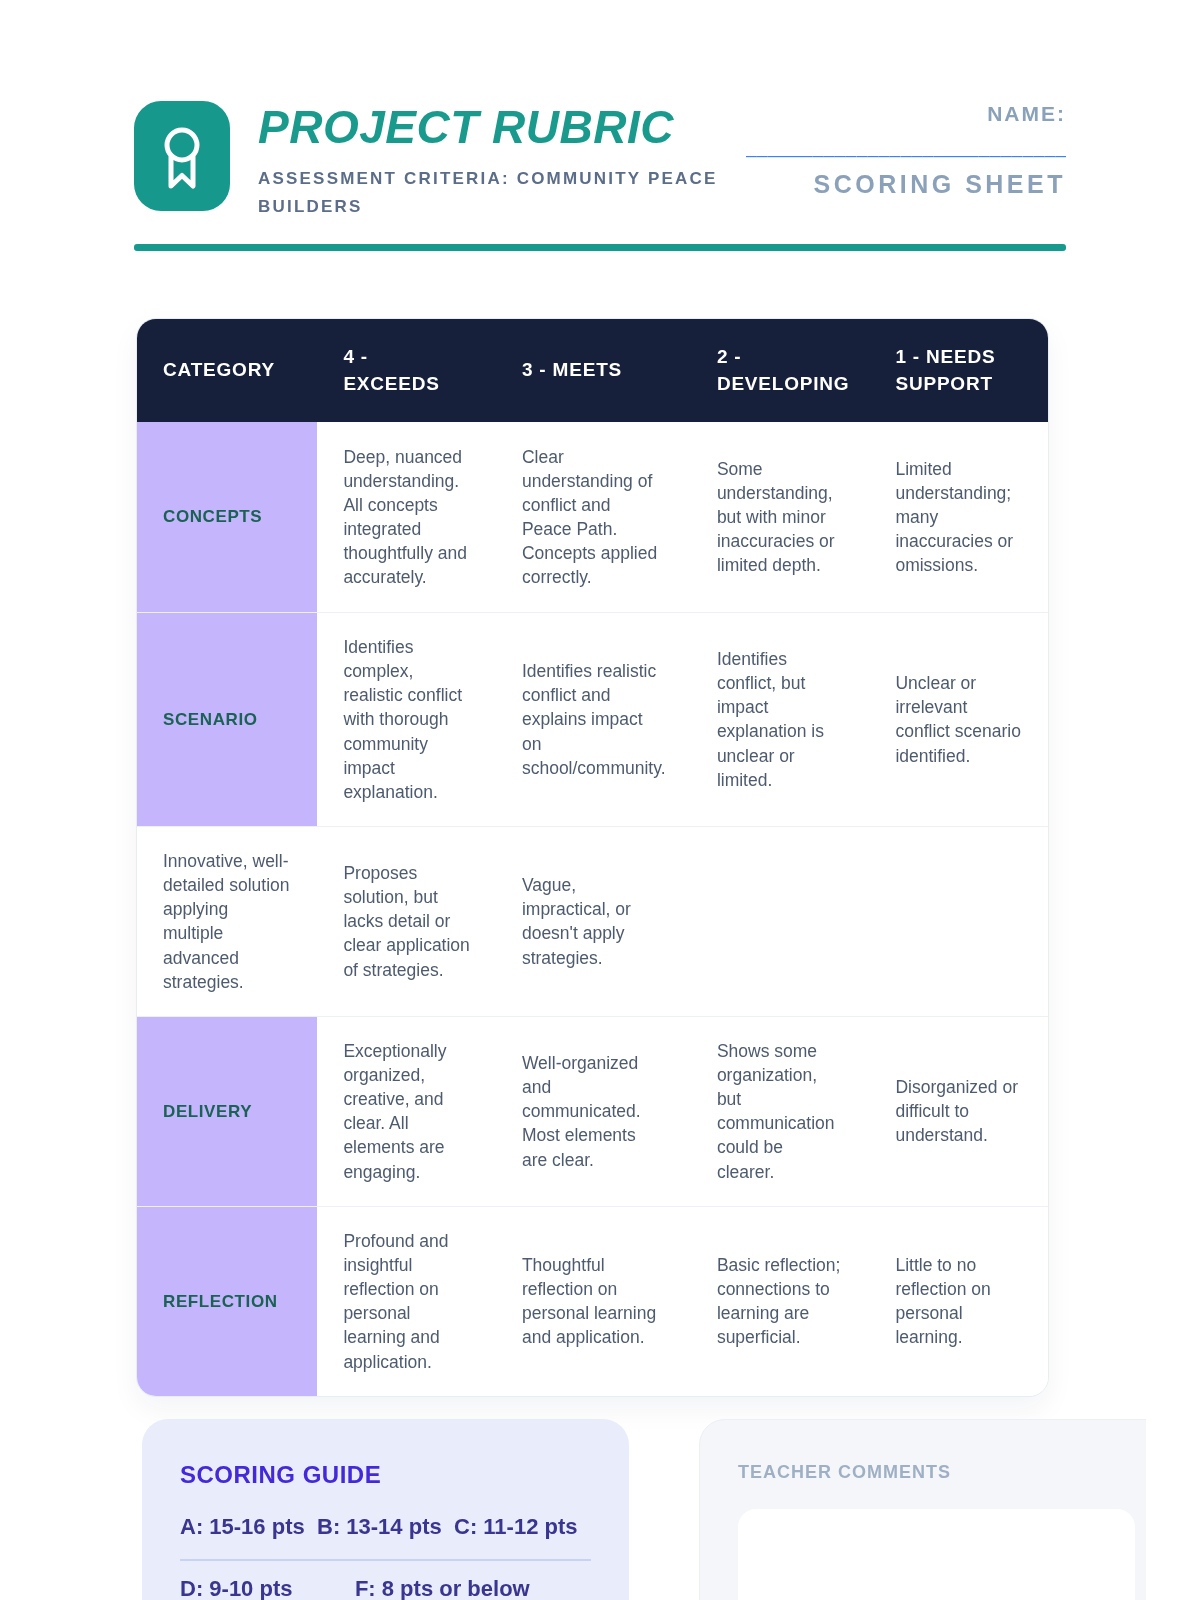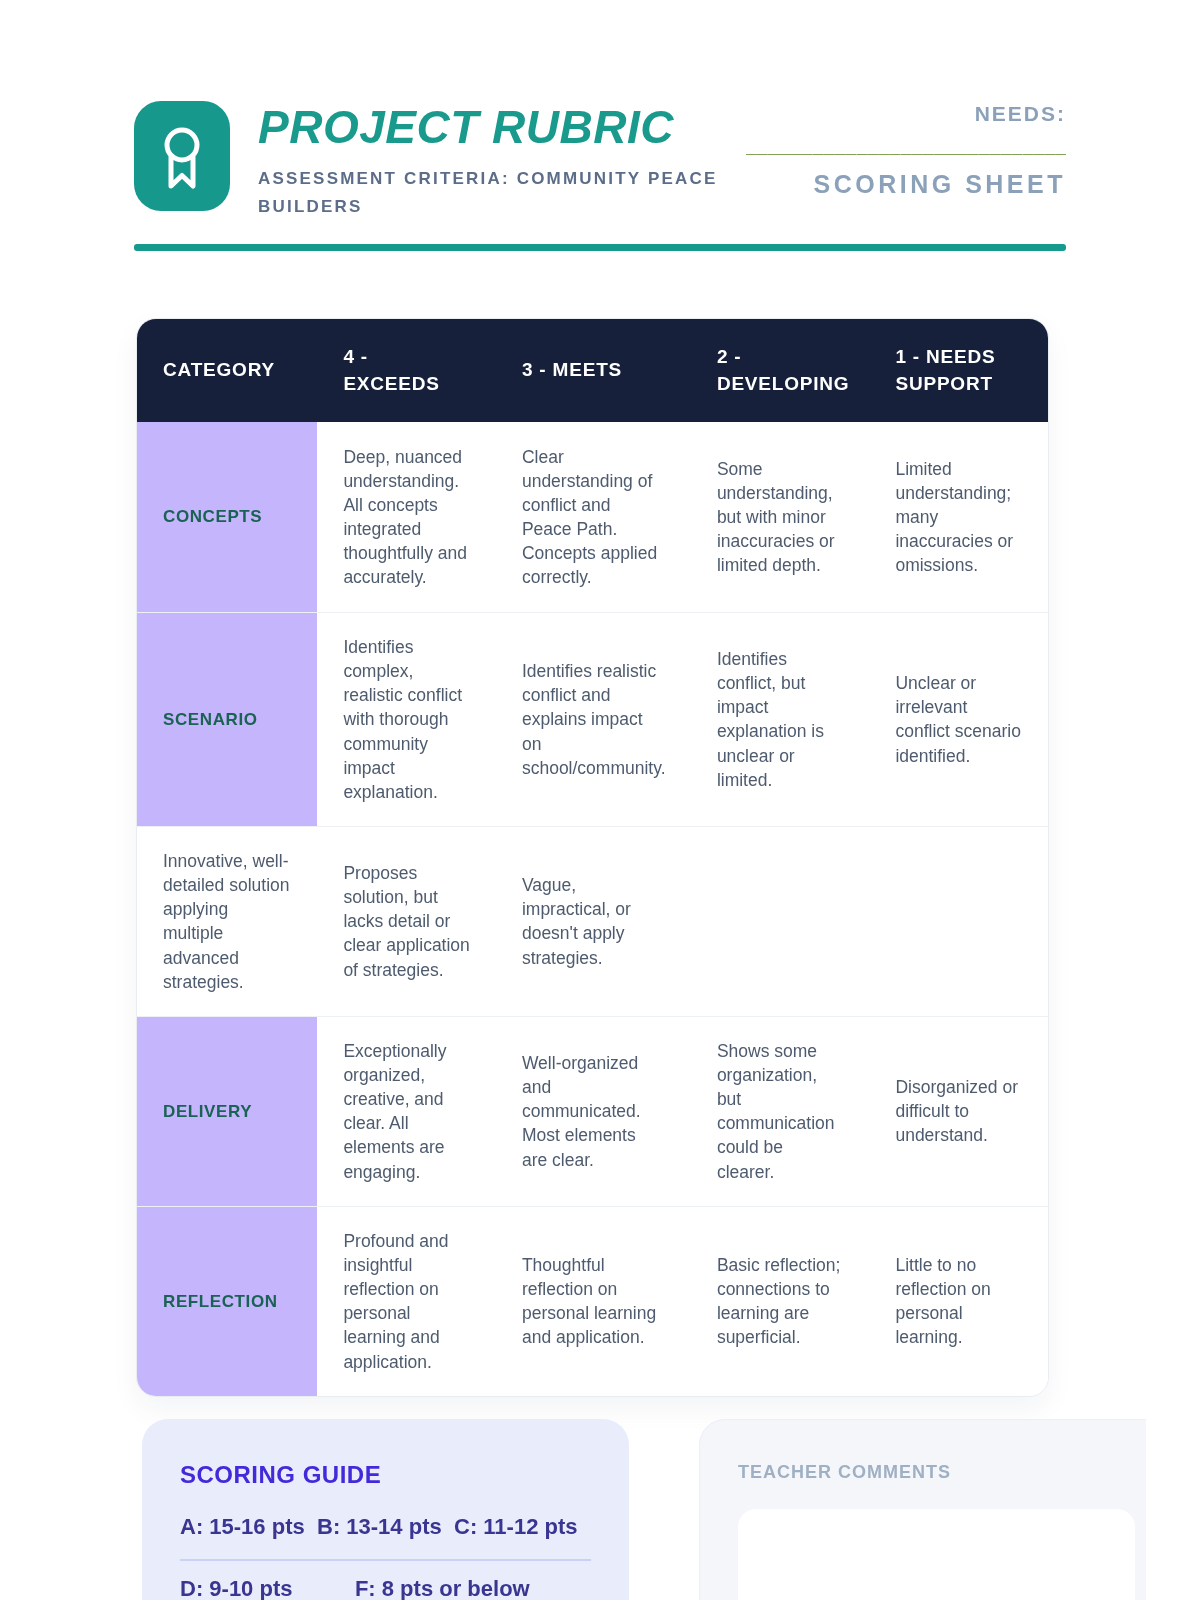--- a/index.html
+++ b/index.html
@@ -40,23 +40,23 @@
     position: absolute;
     right: 80px;
     top: 86px;
     width: 320px;
     text-align: right;
   }
   .name-label { font-size: 21px; font-weight: 600; letter-spacing: 2px; color: #8ba1b9; }
   .name-line {
     margin-top: 10px;
     font-size: 19px;
-    font-weight: 700;
+    font-weight: 400;
     letter-spacing: 0.5px;
-    color: #4d7c0f;
+    color: #3b82f6;
     white-space: nowrap;
     overflow: hidden;
   }
   .sheet-label { margin-top: 12px; font-size: 25px; font-weight: 600; letter-spacing: 3.5px; color: #8ba1b9; }
 
   .teal-rule {
     position: absolute;
     left: 80px; right: 80px; top: 228px;
     height: 7px;
     background: #169a8e;
@@ -162,21 +162,21 @@
         <path d="M37 56 V85 L48 74.5 L59 85 V56" fill="none" stroke="#ffffff" stroke-width="5" stroke-linejoin="round" stroke-linecap="round"></path>
       </svg>
     </div>
     <div class="title-block">
       <div class="doc-title">PROJECT RUBRIC</div>
       <div class="doc-subtitle">ASSESSMENT CRITERIA: COMMUNITY PEACE BUILDERS</div>
     </div>
   </div>
 
   <div class="name-block">
-    <div class="name-label">NEEDS:</div>
+    <div class="name-label">NAME:</div>
     <div class="name-line">_____________________________</div>
     <div class="sheet-label">SCORING SHEET</div>
   </div>
 
   <div class="teal-rule"></div>
 
   <div class="rubric">
     <div class="t-row t-head">
       <div class="t-cell">CATEGORY</div>
       <div class="t-cell">4 - EXCEEDS</div>

